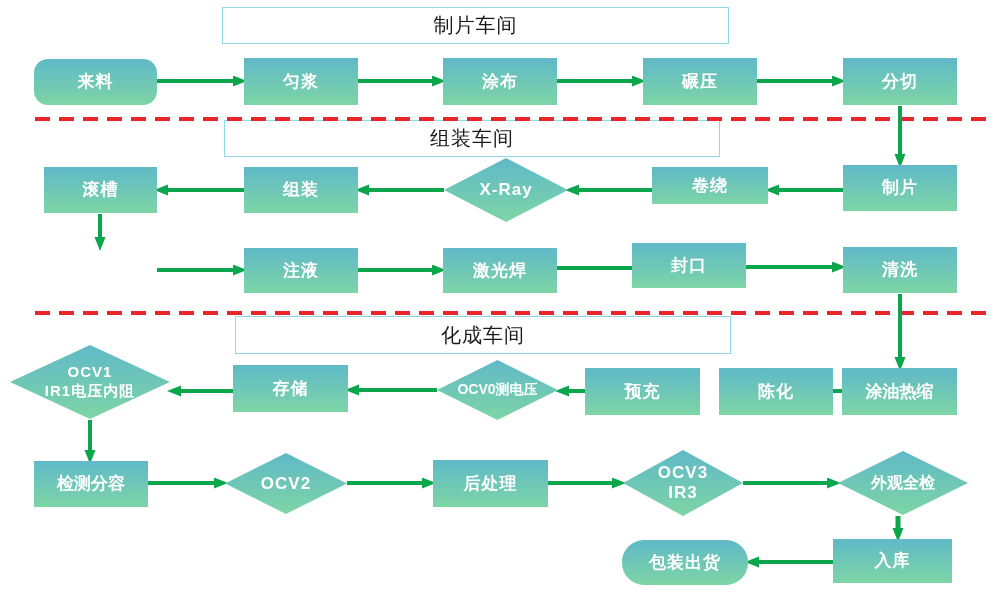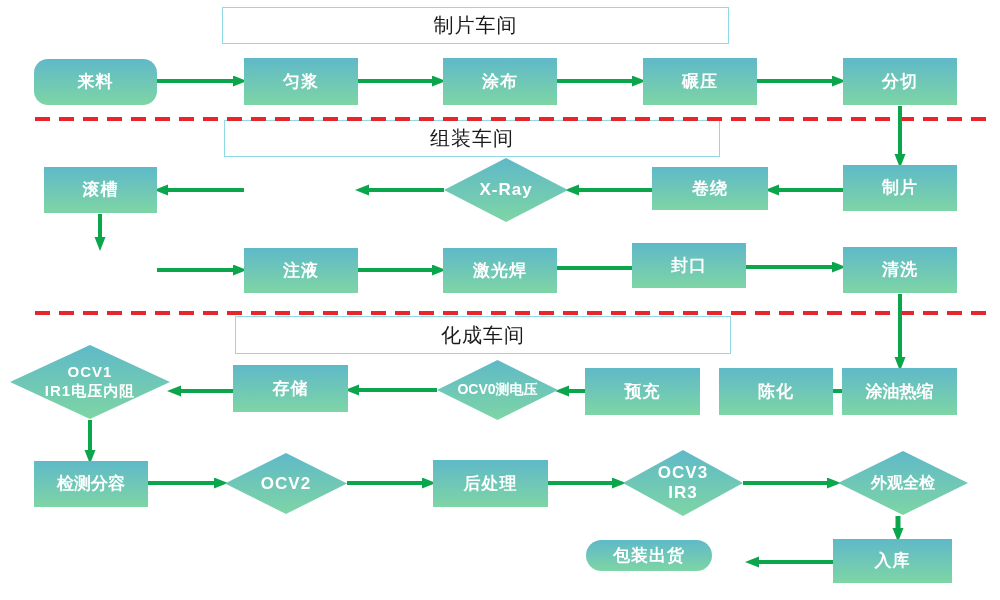--- a/index.html
+++ b/index.html
@@ -22,21 +22,21 @@
   
   #n-lailiao{left:34px;top:59px;width:123px;height:46px;}
   #n-yunjiang{left:244px;top:58px;width:114px;height:47px;}
   #n-tubu{left:443px;top:58px;width:114px;height:47px;}
   #n-nianya{left:643px;top:58px;width:114px;height:47px;}
   #n-fenqie{left:843px;top:58px;width:114px;height:47px;}
   
   #n-gunchao{left:44px;top:167px;width:113px;height:46px;}
   #n-zuzhuang{left:244px;top:167px;width:114px;height:46px;}
   #n-xray{left:444px;top:158px;width:124px;height:64px;}
-  #n-juanrao{left:652px;top:167px;width:116px;height:43px;}
+  #n-juanrao{left:652px;top:167px;width:116px;height:37px;}
   #n-zhipian{left:843px;top:165px;width:114px;height:46px;}
   
   #n-hongkao{left:44px;top:248px;width:113px;height:45px;}
   #n-zhuye{left:244px;top:248px;width:114px;height:45px;}
   #n-jiguanghan{left:443px;top:248px;width:114px;height:45px;}
   #n-fengkou{left:632px;top:243px;width:114px;height:45px;}
   #n-qingxi{left:843px;top:247px;width:114px;height:46px;}
   
   #n-ocv1{left:10px;top:345px;width:160px;height:74px;font-size:15px;}
   #n-cunchu{left:233px;top:365px;width:115px;height:47px;}
@@ -45,21 +45,21 @@
   #n-chenhua{left:719px;top:368px;width:114px;height:47px;}
   #n-tuyou{left:842px;top:368px;width:115px;height:47px;letter-spacing:0;}
   
   #n-jiance{left:34px;top:461px;width:114px;height:46px;letter-spacing:0;}
   #n-ocv2{left:225px;top:453px;width:122px;height:61px;}
   #n-houchuli{left:433px;top:460px;width:115px;height:47px;}
   #n-ocv3{left:623px;top:450px;width:120px;height:66px;line-height:1.2;}
   #n-waiguan{left:838px;top:451px;width:130px;height:64px;font-size:16px;letter-spacing:0;}
   
   #n-ruku{left:833px;top:539px;width:119px;height:44px;}
-  #n-baozhuang{left:586px;top:540px;width:126px;height:31px;}
+  #n-baozhuang{left:622px;top:540px;width:126px;height:45px;}
 </style>
 </head>
 <body>
 
 <div class="canvas">
 
   <div class="wtitle" id="t1">制片车间</div>
   <div class="wtitle" id="t2">组装车间</div>
   <div class="wtitle" id="t3">化成车间</div>
 
@@ -106,20 +106,21 @@
     <line x1="833" y1="562" x2="756" y2="562" stroke="#0ba64c" stroke-width="4" marker-end="url(#ah)"></line>
   </svg>
 
   <div class="node rounded" id="n-lailiao">来料</div>
   <div class="node" id="n-yunjiang">匀浆</div>
   <div class="node" id="n-tubu">涂布</div>
   <div class="node" id="n-nianya">碾压</div>
   <div class="node" id="n-fenqie">分切</div>
 
   <div class="node" id="n-gunchao">滚槽</div>
+  <div class="node" id="n-zuzhuang">组装</div>
   <div class="node diamond" id="n-xray">X-Ray</div>
   <div class="node" id="n-juanrao">卷绕</div>
   <div class="node" id="n-zhipian">制片</div>
 
   <div class="node" id="n-zhuye">注液</div>
   <div class="node" id="n-jiguanghan">激光焊</div>
   <div class="node" id="n-fengkou">封口</div>
   <div class="node" id="n-qingxi">清洗</div>
 
   <div class="node diamond" id="n-ocv1">OCV1

